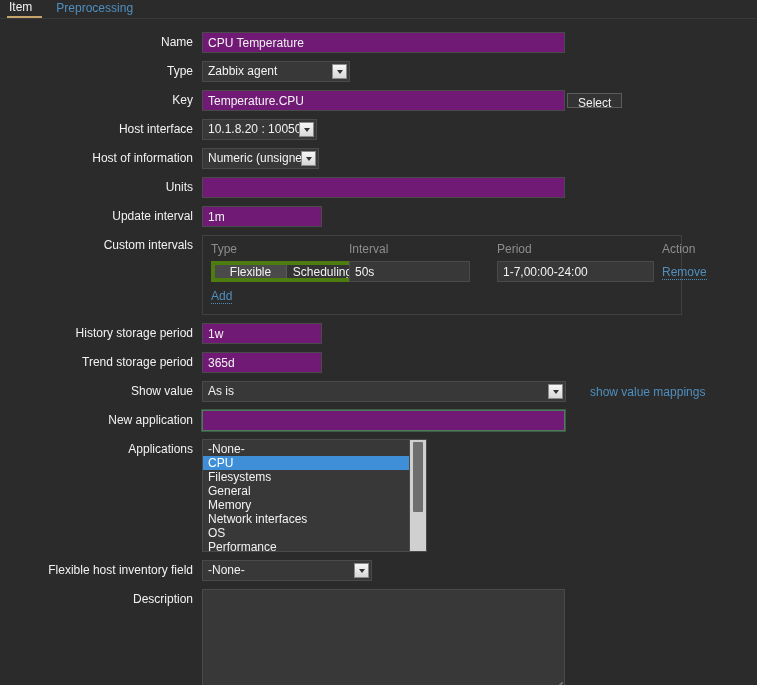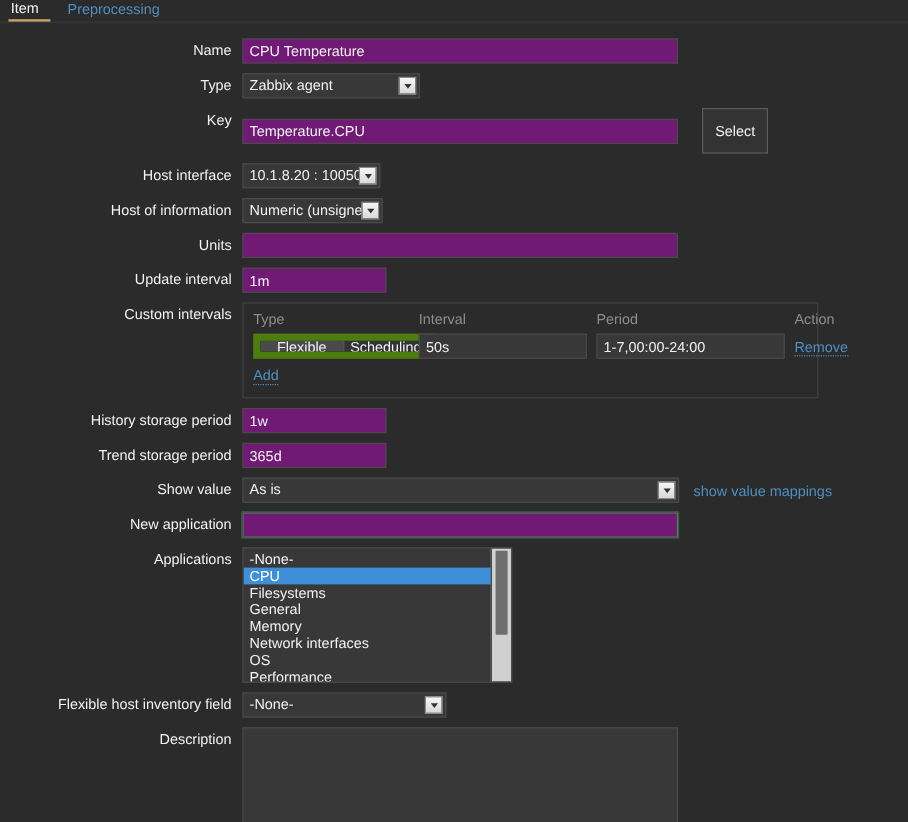--- a/index.html
+++ b/index.html
@@ -128,40 +128,40 @@
   .select.w-showvalue { width: 364px; }
   .select.w-inventory { width: 170px; }
 
   
   .btn {
     background: #333333;
     border: 1px solid #5c5c5c;
     color: #f2f2f2;
     font-family: "Liberation Sans", sans-serif;
     font-size: 12px;
-    height: 38px;
+    height: 15px;
     line-height: 19px;
     padding: 0 10px;
     box-sizing: border-box;
     cursor: pointer;
-    margin-left: 20px;
+    margin-left: 2px;
   }
 
   
   .link {
     color: #4f8fc0;
     text-decoration: none;
     cursor: pointer;
     font-size: 12px;
   }
   .link.dotted {
     border-bottom: 1px dotted #4f8fc0;
   }
   .link-after {
-    margin-left: 12px;
+    margin-left: 24px;
   }
 
   
   .intervals-panel {
     border: 1px solid #414141;
     background: #2b2b2b;
     width: 480px;
     box-sizing: border-box;
     padding: 6px 8px 10px 8px;
   }
@@ -170,21 +170,21 @@
     grid-template-columns: 138px 148px 165px auto;
     align-items: center;
   }
   .ci-head {
     color: #8d8d8d;
     font-size: 12px;
     padding-bottom: 5px;
   }
   .toggle {
     display: inline-flex;
-    border: 6px solid #4d7c0f;
+    border: 4px solid #4d7c0f;
     height: 21px;
     box-sizing: border-box;
     overflow: hidden;
     width: 151px;
   }
   .toggle div {
     flex: 1;
     display: flex;
     align-items: center;
     justify-content: center;
@@ -200,21 +200,21 @@
     border: 1px solid #4a4a4a;
     color: #f2f2f2;
     font-family: "Liberation Sans", sans-serif;
     font-size: 12px;
     height: 21px;
     line-height: 19px;
     padding: 0 5px;
     box-sizing: border-box;
     outline: none;
   }
-  .ci-interval { width: 140px; }
+  .ci-interval { width: 121px; }
   .ci-period   { width: 157px; }
   .ci-add { margin-top: 7px; display: inline-block; }
 
   
   .listbox {
     width: 225px;
     height: 113px;
     background: #383838;
     border: 1px solid #4a4a4a;
     box-sizing: border-box;

